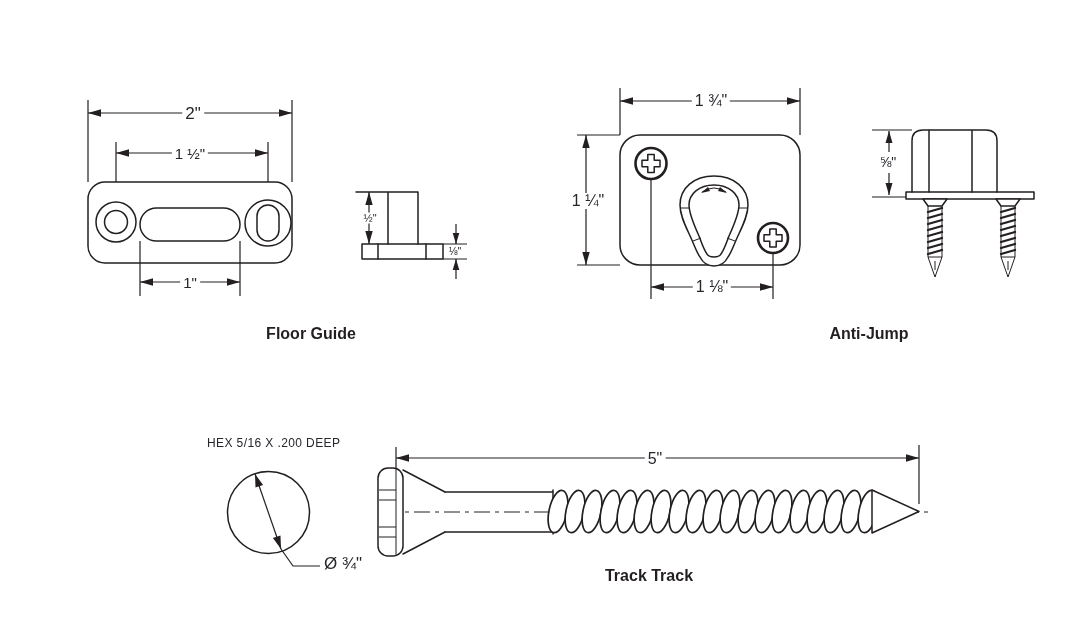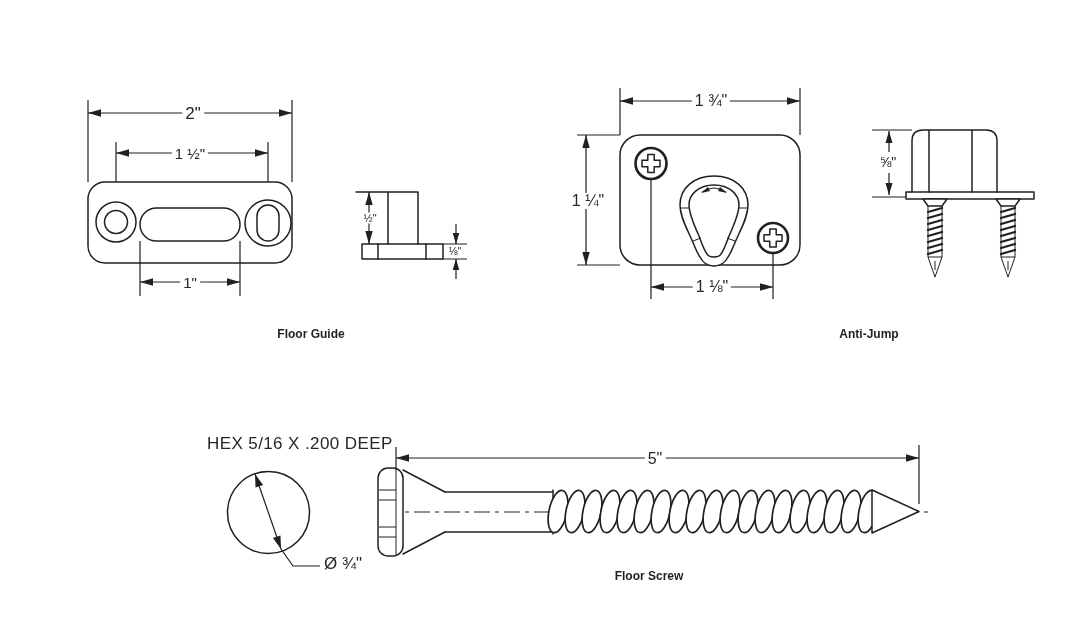--- a/index.html
+++ b/index.html
@@ -18,21 +18,21 @@
   .arr{fill:#231f20;stroke:none;}
   .dim{
     position:absolute;transform:translate(-50%,-50%);background:#fff;color:#26262c;
     white-space:nowrap;padding:0 3px;line-height:1;z-index:2;
   }
   .note{
     position:absolute;transform:translateY(-50%);background:#fff;color:#26262c;
     white-space:nowrap;line-height:1;z-index:2;
   }
   .part-label{
-    position:absolute;transform:translate(-50%,-50%);color:#231f20;font-size:12px;
+    position:absolute;transform:translate(-50%,-50%);color:#231f20;font-size:16px;
     font-weight:600;white-space:nowrap;line-height:1;z-index:2;
   }
 </style>
 </head>
 <body>
 
 <div id="canvas">
 
   <svg id="linework" width="1090" height="628" viewBox="0 0 1090 628">
 
@@ -197,17 +197,17 @@
   <div class="dim" style="left:455px;top:251px;font-size:10.5px">⅛"</div>
   <div class="part-label" style="left:311px;top:334px">Floor Guide</div>
 
   <div class="dim" style="left:711px;top:101px;font-size:16px">1 ¾"</div>
   <div class="dim" style="left:588px;top:201px;font-size:16px">1 ¼"</div>
   <div class="dim" style="left:712px;top:287px;font-size:16px">1 ⅛"</div>
   <div class="dim" style="left:888px;top:162px;font-size:14px">⅝"</div>
   <div class="part-label" style="left:869px;top:334px">Anti-Jump</div>
 
   <div class="dim" style="left:655px;top:459px;font-size:16px">5"</div>
-  <div class="note" style="left:207px;top:443px;font-size:17px;letter-spacing:.4px">HEX 5/16 X .200 DEEP</div>
+  <div class="note" style="left:207px;top:443px;font-size:12px;letter-spacing:.4px">HEX 5/16 X .200 DEEP</div>
   <div class="note" style="left:324px;top:563px;font-size:17px">Ø ¾"</div>
-  <div class="part-label" style="left:649px;top:576px">Floor Screw</div>
+  <div class="part-label" style="left:649px;top:576px">Track Track</div>
 
 </div>
 
 </body></html>

